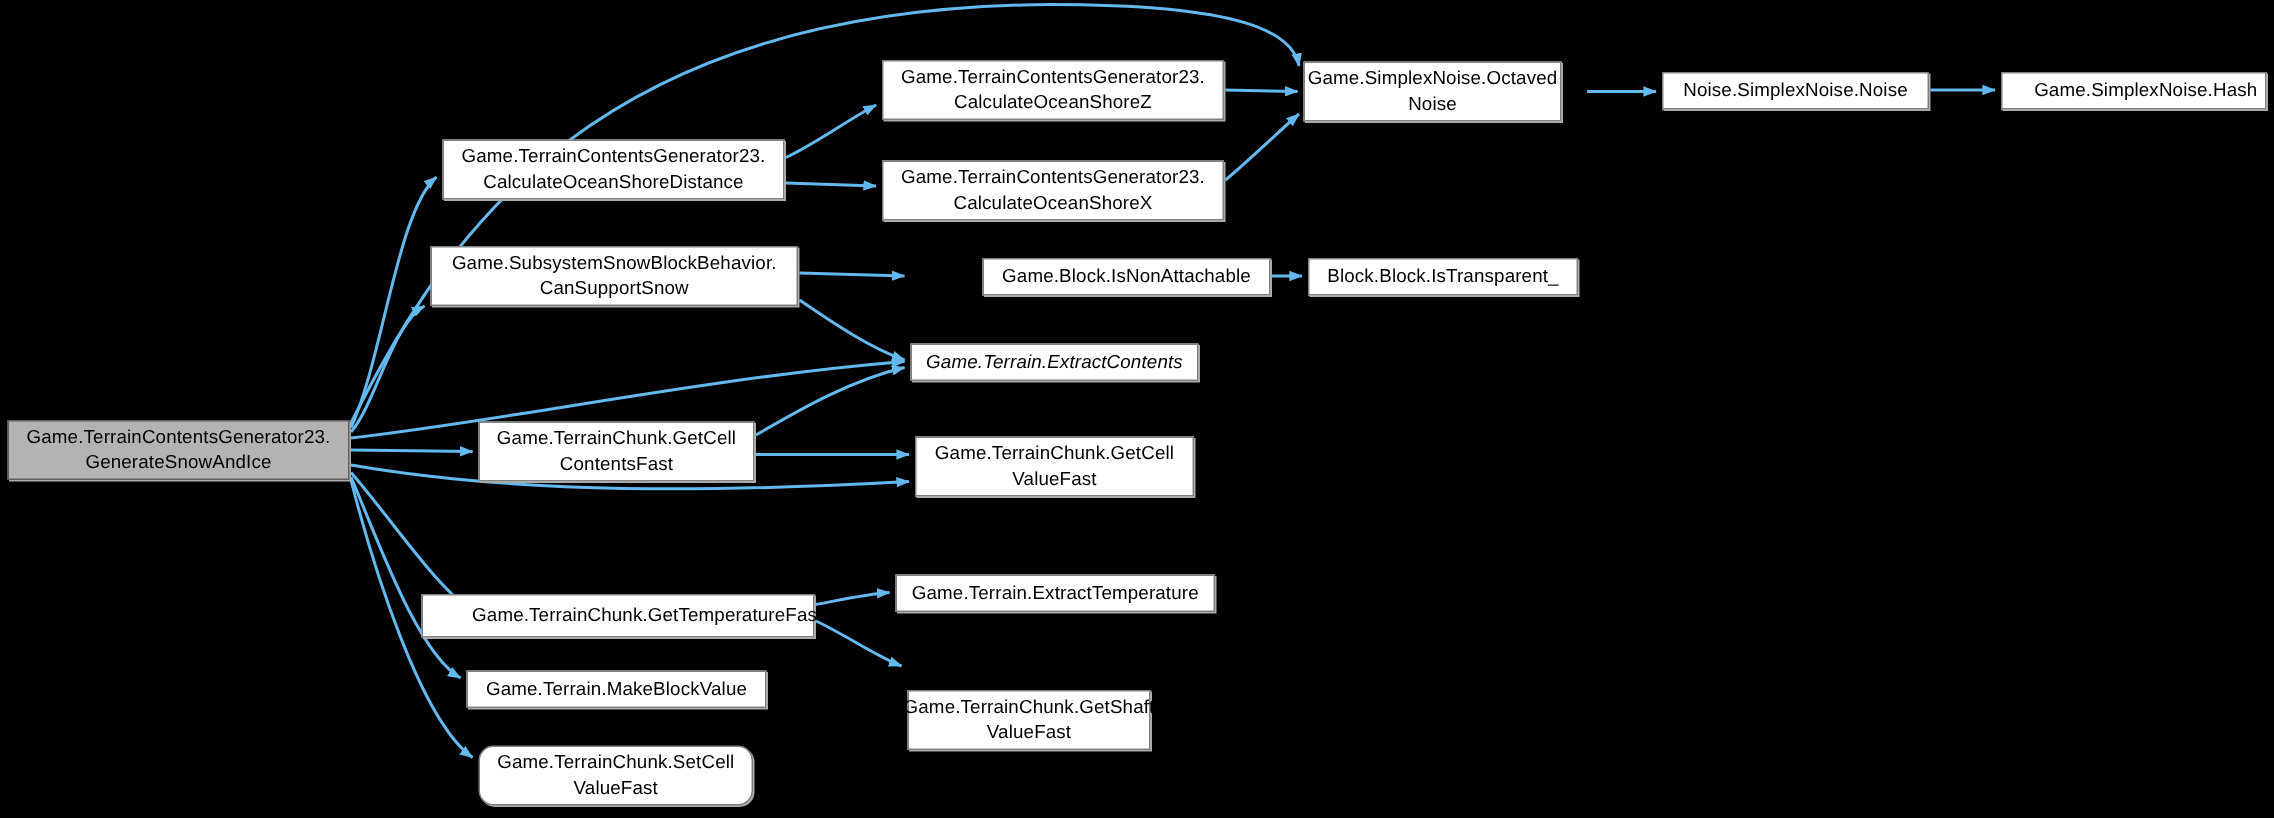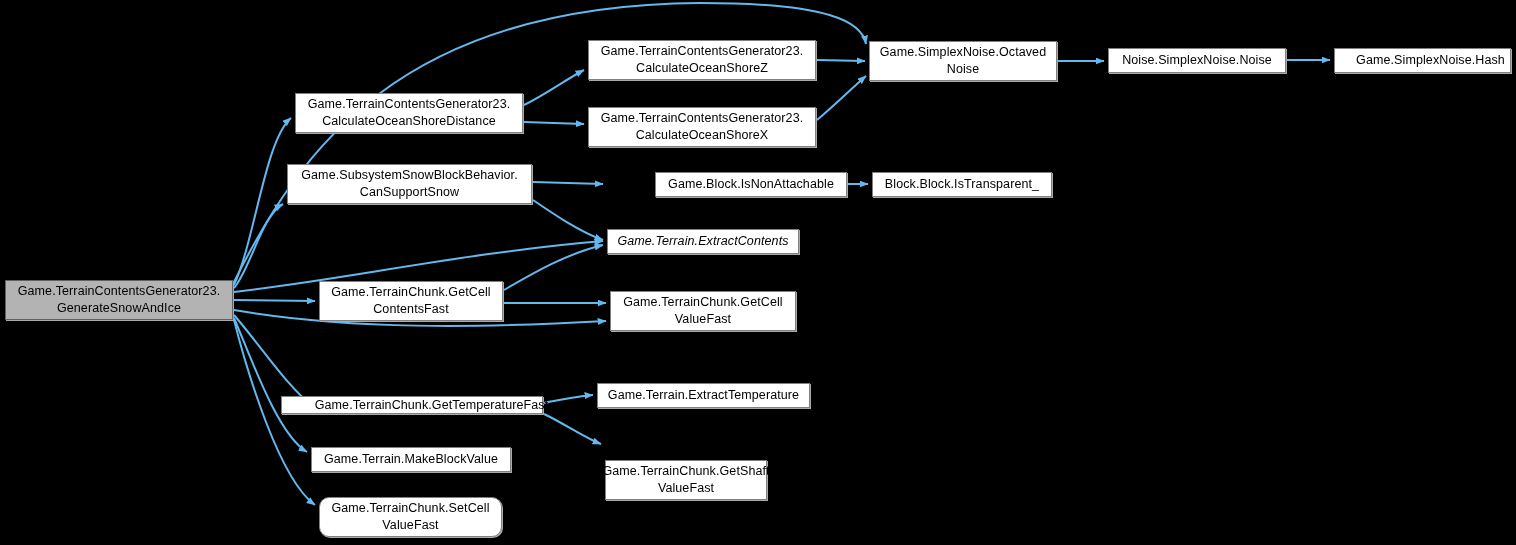--- a/index.html
+++ b/index.html
@@ -85,34 +85,34 @@
   </svg>
   <div id="nodes-group">
       <div class="node root" style="left: 5px; top: 280px; width: 228px; height: 40px;">Game.TerrainContentsGenerator23.
 GenerateSnowAndIce</div>
       <div class="node link" style="left: 295px; top: 93px; width: 228px; height: 40px;">Game.TerrainContentsGenerator23.
 CalculateOceanShoreDistance</div>
       <div class="node link" style="left: 588px; top: 40px; width: 228px; height: 40px;">Game.TerrainContentsGenerator23.
 CalculateOceanShoreZ</div>
       <div class="node link" style="left: 588px; top: 107px; width: 228px; height: 40px;">Game.TerrainContentsGenerator23.
 CalculateOceanShoreX</div>
-      <div class="node link" style="left: 869px; top: 41px; width: 188px; height: 40px;">Game.SimplexNoise.Octaved
+      <div class="node link" style="left: 869px; top: 41px; width: 172px; height: 40px;">Game.SimplexNoise.Octaved
 Noise</div>
       <div class="node link" style="left: 1108px; top: 48px; width: 178px; height: 25px;">Noise.SimplexNoise.Noise</div>
       <div class="node link" style="left: 1334px; top: 48px; width: 177px; height: 25px; padding-left: 20px;">Game.SimplexNoise.Hash</div>
       <div class="node link" style="left: 287px; top: 164px; width: 245px; height: 40px; text-align: center;">Game.SubsystemSnowBlockBehavior.
 CanSupportSnow</div>
       <div class="node link" style="left: 607px; top: 172px; width: 192px; height: 25px; margin-left: 48px;">Game.Block.IsNonAttachable</div>
       <div class="node link" style="left: 872px; top: 172px; width: 180px; height: 25px;">Block.Block.IsTransparent_</div>
       <div class="node link" style="left: 607px; top: 229px; width: 192px; height: 25px; font-style: italic;">Game.Terrain.ExtractContents</div>
       <div class="node link" style="left: 319px; top: 281px; width: 184px; height: 40px;">Game.TerrainChunk.GetCell
 ContentsFast</div>
       <div class="node link" style="left: 610px; top: 291px; width: 186px; height: 40px;">Game.TerrainChunk.GetCell
 ValueFast</div>
-      <div class="node link" style="left: 281px; top: 396px; width: 262px; height: 18px; padding-left: 43px;">Game.TerrainChunk.GetTemperatureFast</div>
+      <div class="node link" style="left: 281px; top: 396px; width: 262px; height: 29px; padding-left: 43px;">Game.TerrainChunk.GetTemperatureFast</div>
       <div class="node link" style="left: 597px; top: 383px; width: 213px; height: 25px;">Game.Terrain.ExtractTemperature</div>
       <div class="node link" style="left: 311px; top: 447px; width: 200px; height: 25px; text-align: right;">Game.Terrain.MakeBlockValue</div>
       <div class="node link" style="left: 605px; top: 460px; width: 162px; height: 40px;">Game.TerrainChunk.GetShaft
 ValueFast</div>
       <div class="node link" style="left: 319px; top: 497px; width: 183px; height: 40px; border-radius: 10px;">Game.TerrainChunk.SetCell
 ValueFast</div>
     </div>
 </div>
 
 </body></html>

